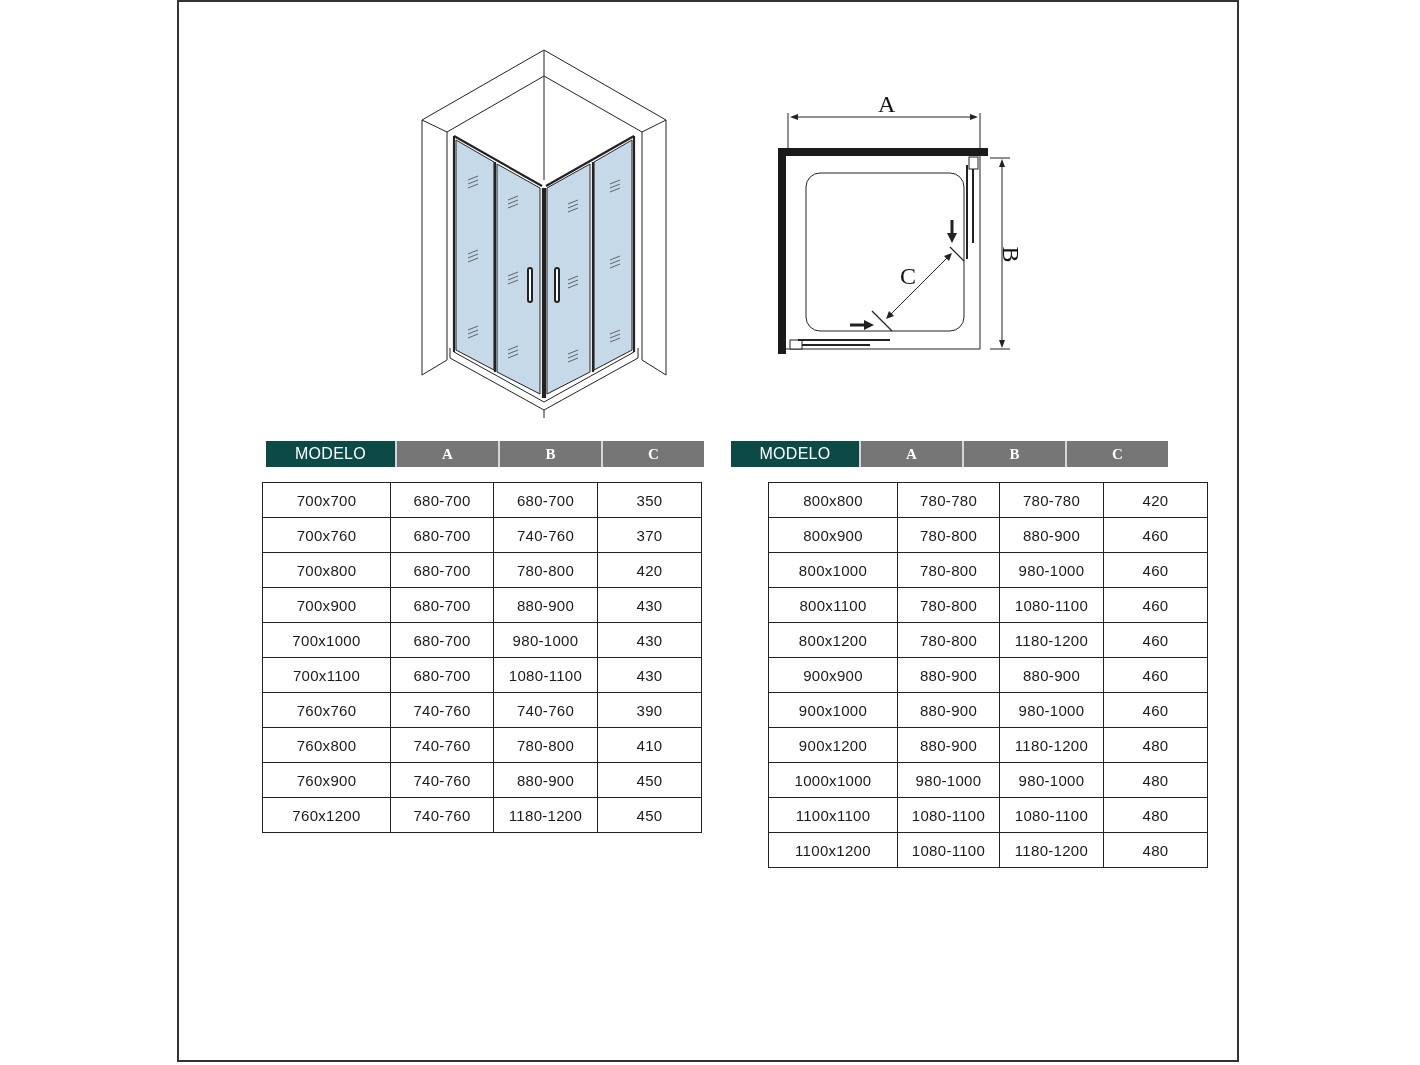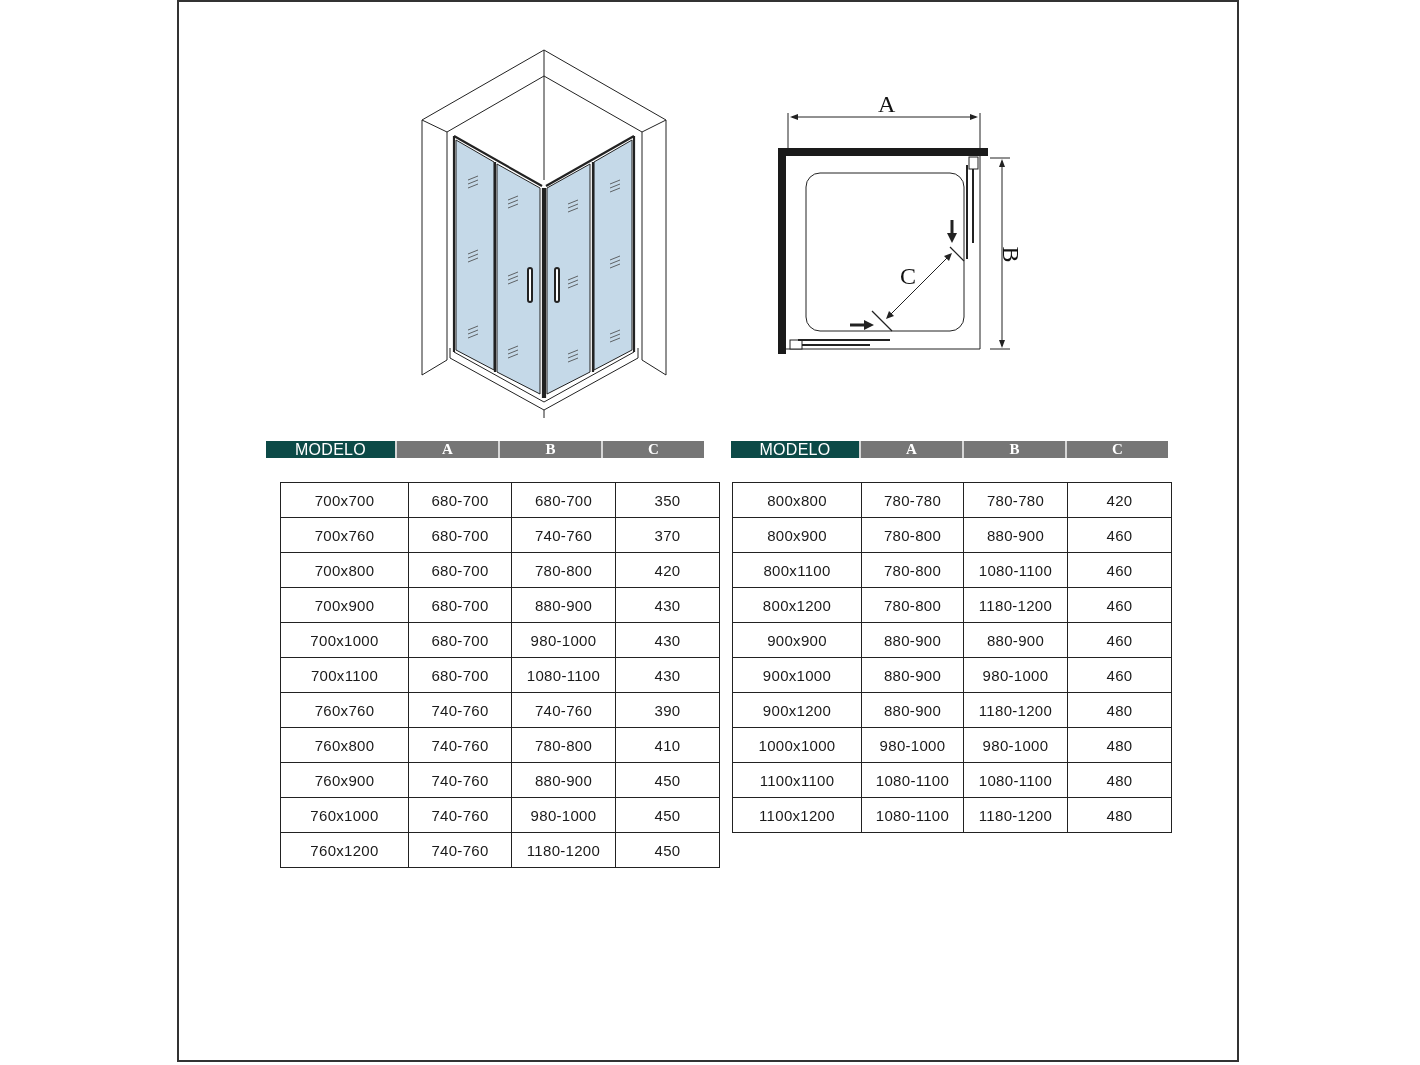--- a/index.html
+++ b/index.html
@@ -3,21 +3,21 @@
 <meta charset="utf-8">
 <style>
   html, body { margin: 0; padding: 0; background: #ffffff; }
   body { width: 1420px; height: 1065px; position: relative; overflow: hidden; font-family: "Liberation Sans", sans-serif; }
   .frame { position: absolute; left: 177px; top: 0px; width: 1062px; height: 1062px; border: 2px solid #333333; box-sizing: border-box; border-top-width: 2px; }
   .illus-3d { position: absolute; left: 410px; top: 40px; width: 270px; height: 380px; }
   .illus-plan { position: absolute; left: 770px; top: 85px; width: 270px; height: 280px; }
 
   .spec-table { position: absolute; }
   .hdr { display: flex; height: 23px; }
-  .hdr > div { height: 17px; display: flex; align-items: center; justify-content: center; color: #ffffff; box-sizing: border-box; }
+  .hdr > div { height: 26px; display: flex; align-items: center; justify-content: center; color: #ffffff; box-sizing: border-box; }
   .hdr .h-model { background: #0c4a47; font-family: "Liberation Sans", sans-serif; font-size: 16px; letter-spacing: 0.3px; }
   .hdr .h-col { background: #767676; font-family: "Liberation Serif", serif; font-weight: bold; font-size: 15px; border-left: 2px solid #d6d6d6; }
 
   table.grid { position: absolute; border-collapse: collapse; table-layout: fixed; }
   table.grid td { border: 1.5px solid #222222; height: 34px; padding: 0; text-align: center; font-family: "Liberation Sans", sans-serif; font-size: 15px; color: #1a1a1a; letter-spacing: 0.3px; }
 </style>
 </head>
 <body>
 
 <div class="frame"></div>
@@ -172,21 +172,21 @@
   <span style="position:absolute;left:130px;top:178px;font-family:'Liberation Serif',serif;font-size:24px;color:#111;">C</span>
 </div>
 
 <div class="spec-table hdr" style="left:266px;top:441px;width:438px;">
   <div class="h-model" style="width:129px;">MODELO</div>
   <div class="h-col" style="width:103px;">A</div>
   <div class="h-col" style="width:103px;">B</div>
   <div class="h-col" style="width:103px;">C</div>
 </div>
 
-<table class="grid" id="table-1" style="left:280px;top:482px;width:439px;">
+<table class="grid" id="table-1" style="left:262px;top:482px;width:439px;">
   <colgroup>
       <col style="width:128px">
       <col style="width:103px">
       <col style="width:104px">
       <col style="width:104px">
     </colgroup>
   <tbody>
       <tr>
         <td>700x700</td>
         <td>680-700</td>
@@ -235,62 +235,62 @@
         <td>780-800</td>
         <td>410</td>
       </tr>
       <tr>
         <td>760x900</td>
         <td>740-760</td>
         <td>880-900</td>
         <td>450</td>
       </tr>
       <tr>
-        <td>760x1000</td>
-        <td>740-760</td>
-        <td>980-1000</td>
-        <td>450</td>
-      </tr>
-      <tr>
         <td>760x1200</td>
         <td>740-760</td>
         <td>1180-1200</td>
         <td>450</td>
       </tr>
     </tbody>
 </table>
 
 <div class="spec-table hdr" style="left:731px;top:441px;width:437px;">
   <div class="h-model" style="width:128px;">MODELO</div>
   <div class="h-col" style="width:103px;">A</div>
   <div class="h-col" style="width:103px;">B</div>
   <div class="h-col" style="width:103px;">C</div>
 </div>
 
-<table class="grid" id="table-2" style="left:732px;top:482px;width:439px;border-radius:19px;">
+<table class="grid" id="table-2" style="left:768px;top:482px;width:439px;border-radius:19px;">
   <colgroup>
       <col style="width:129px">
       <col style="width:102px">
       <col style="width:104px">
       <col style="width:104px">
     </colgroup>
   <tbody>
       <tr>
         <td>800x800</td>
         <td>780-780</td>
         <td>780-780</td>
         <td>420</td>
       </tr>
       <tr>
         <td>800x900</td>
         <td>780-800</td>
         <td>880-900</td>
         <td>460</td>
       </tr>
       <tr>
+        <td>800x1000</td>
+        <td>780-800</td>
+        <td>980-1000</td>
+        <td>460</td>
+      </tr>
+      <tr>
         <td>800x1100</td>
         <td>780-800</td>
         <td>1080-1100</td>
         <td>460</td>
       </tr>
       <tr>
         <td>800x1200</td>
         <td>780-800</td>
         <td>1180-1200</td>
         <td>460</td>

